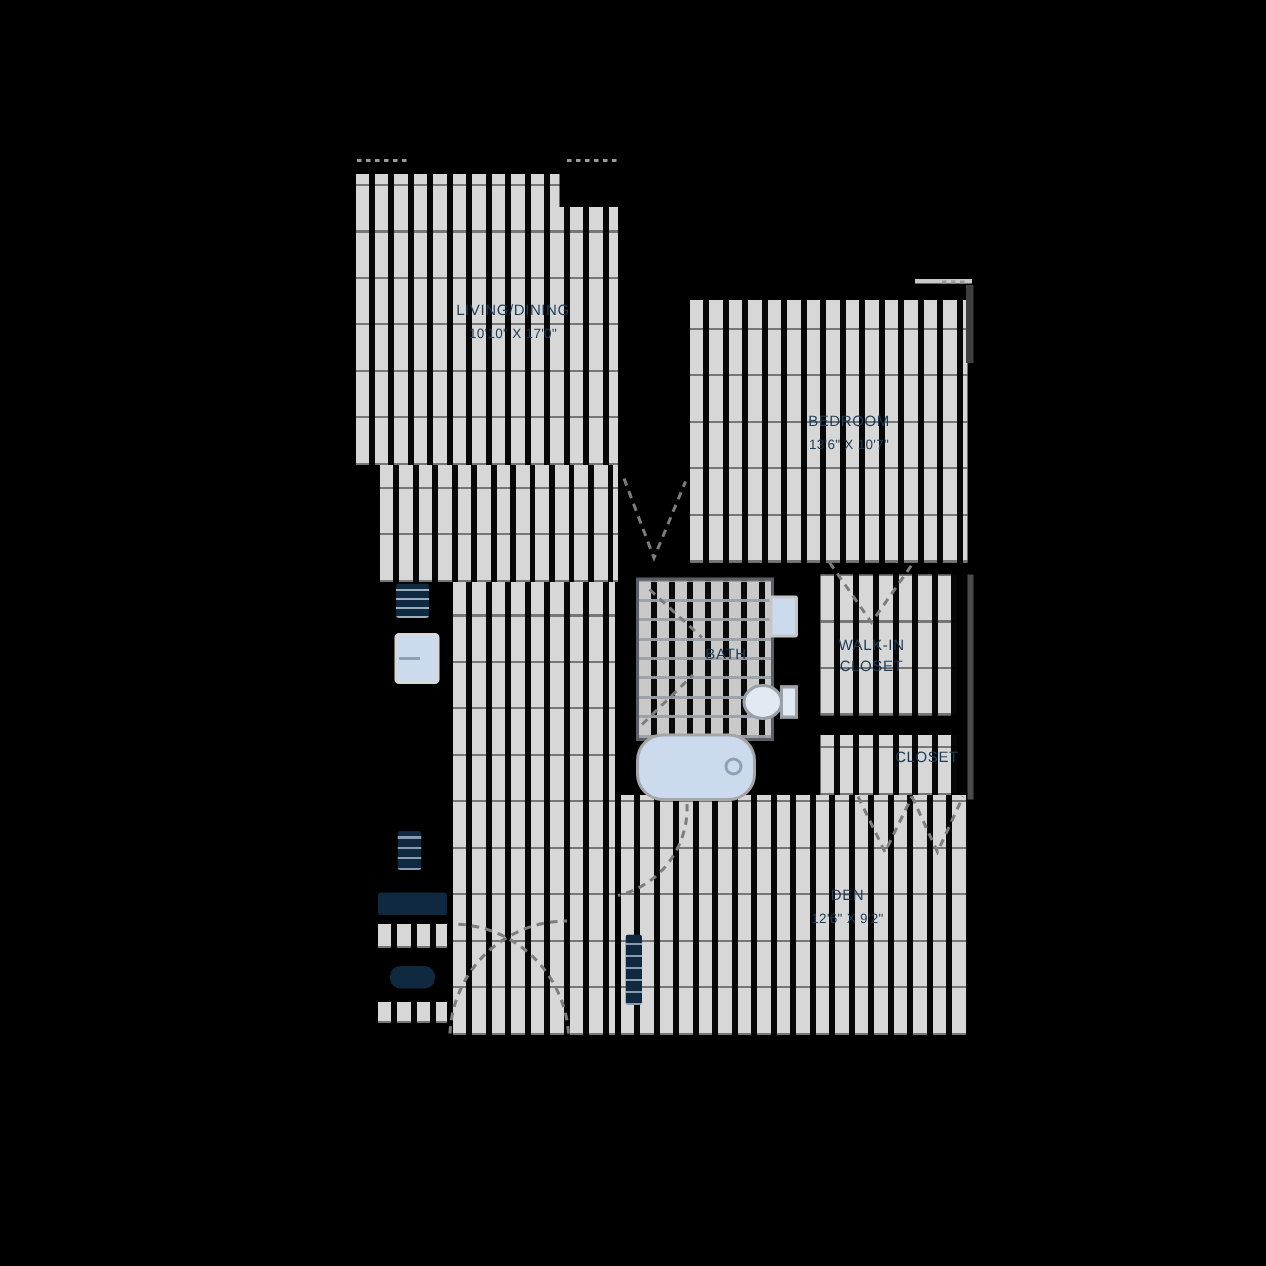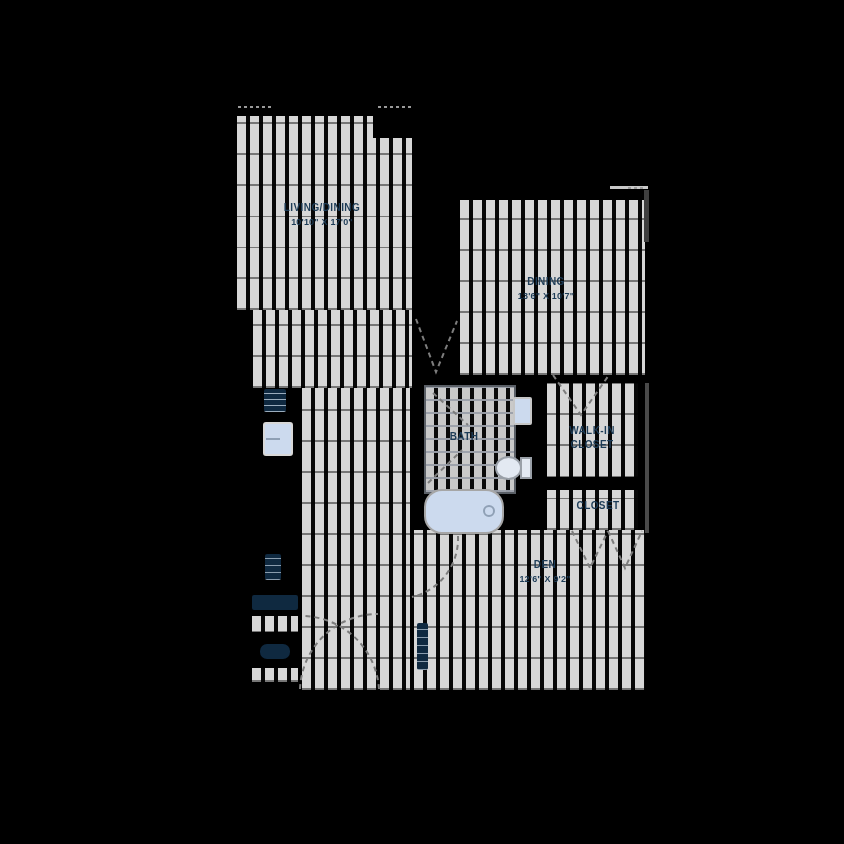--- a/index.html
+++ b/index.html
@@ -17,21 +17,21 @@
   
   .tile{
     position:absolute;background:#0c0c0c;border:2px solid #5a5f66;
     background-image:
       repeating-linear-gradient(0deg, rgba(155,160,170,.95) 0 2px, transparent 2px 13px),
       repeating-linear-gradient(90deg, #c9c9c9 0 8px, #0a0a0a 8px 12px);
   }
   .wall{position:absolute;}
   .label{
     position:absolute;transform:translateX(-50%);text-align:center;
-    color:var(--label-text,#1d3c57);font-weight:bold;white-space:nowrap;
+    color:var(--label-text,#1d3c57);font-weight:normal;white-space:nowrap;margin-left:20px;
   }
   .label .name{font-size:10px;letter-spacing:.4px;line-height:14px;}
   .label .dims{font-size:9px;letter-spacing:.2px;line-height:15px;}
   .fixture-blue{
     position:absolute;background:var(--fixture-fill,#ccdaee);
     border:2px solid #a6a6a6;box-sizing:border-box;
   }
   .appliance{
     position:absolute;background:var(--appliance-fill,#0f2940);
     box-sizing:border-box;border-radius:2px;
@@ -98,35 +98,35 @@
     <path class="win" d="M 378 107 L 412 107"></path>
     <path class="win" d="M 628 188 L 644 188"></path>
   </svg>
 
   <div class="label" style="left:322px;top:201px">
     <div class="name">LIVING/DINING</div>
     <div class="dims">10'10" X 17'0"</div>
   </div>
 
   <div class="label" style="left:546px;top:275px">
-    <div class="name">DINING</div>
+    <div class="name">BEDROOM</div>
     <div class="dims">13'6" X 10'7"</div>
   </div>
 
   <div class="label" style="left:464px;top:430px">
     <div class="name">BATH</div>
   </div>
 
-  <div class="label" style="left:592px;top:424px">
+  <div class="label" style="left:561px;top:424px">
     <div class="name">WALK-IN</div>
     <div class="name">CLOSET</div>
   </div>
 
   <div class="label" style="left:598px;top:499px">
     <div class="name">CLOSET</div>
   </div>
 
-  <div class="label" style="left:545px;top:558px">
+  <div class="label" style="left:545px;top:591px">
     <div class="name">DEN</div>
     <div class="dims">12'6" X 9'2"</div>
   </div>
 
 </div>
 
 </body></html>

